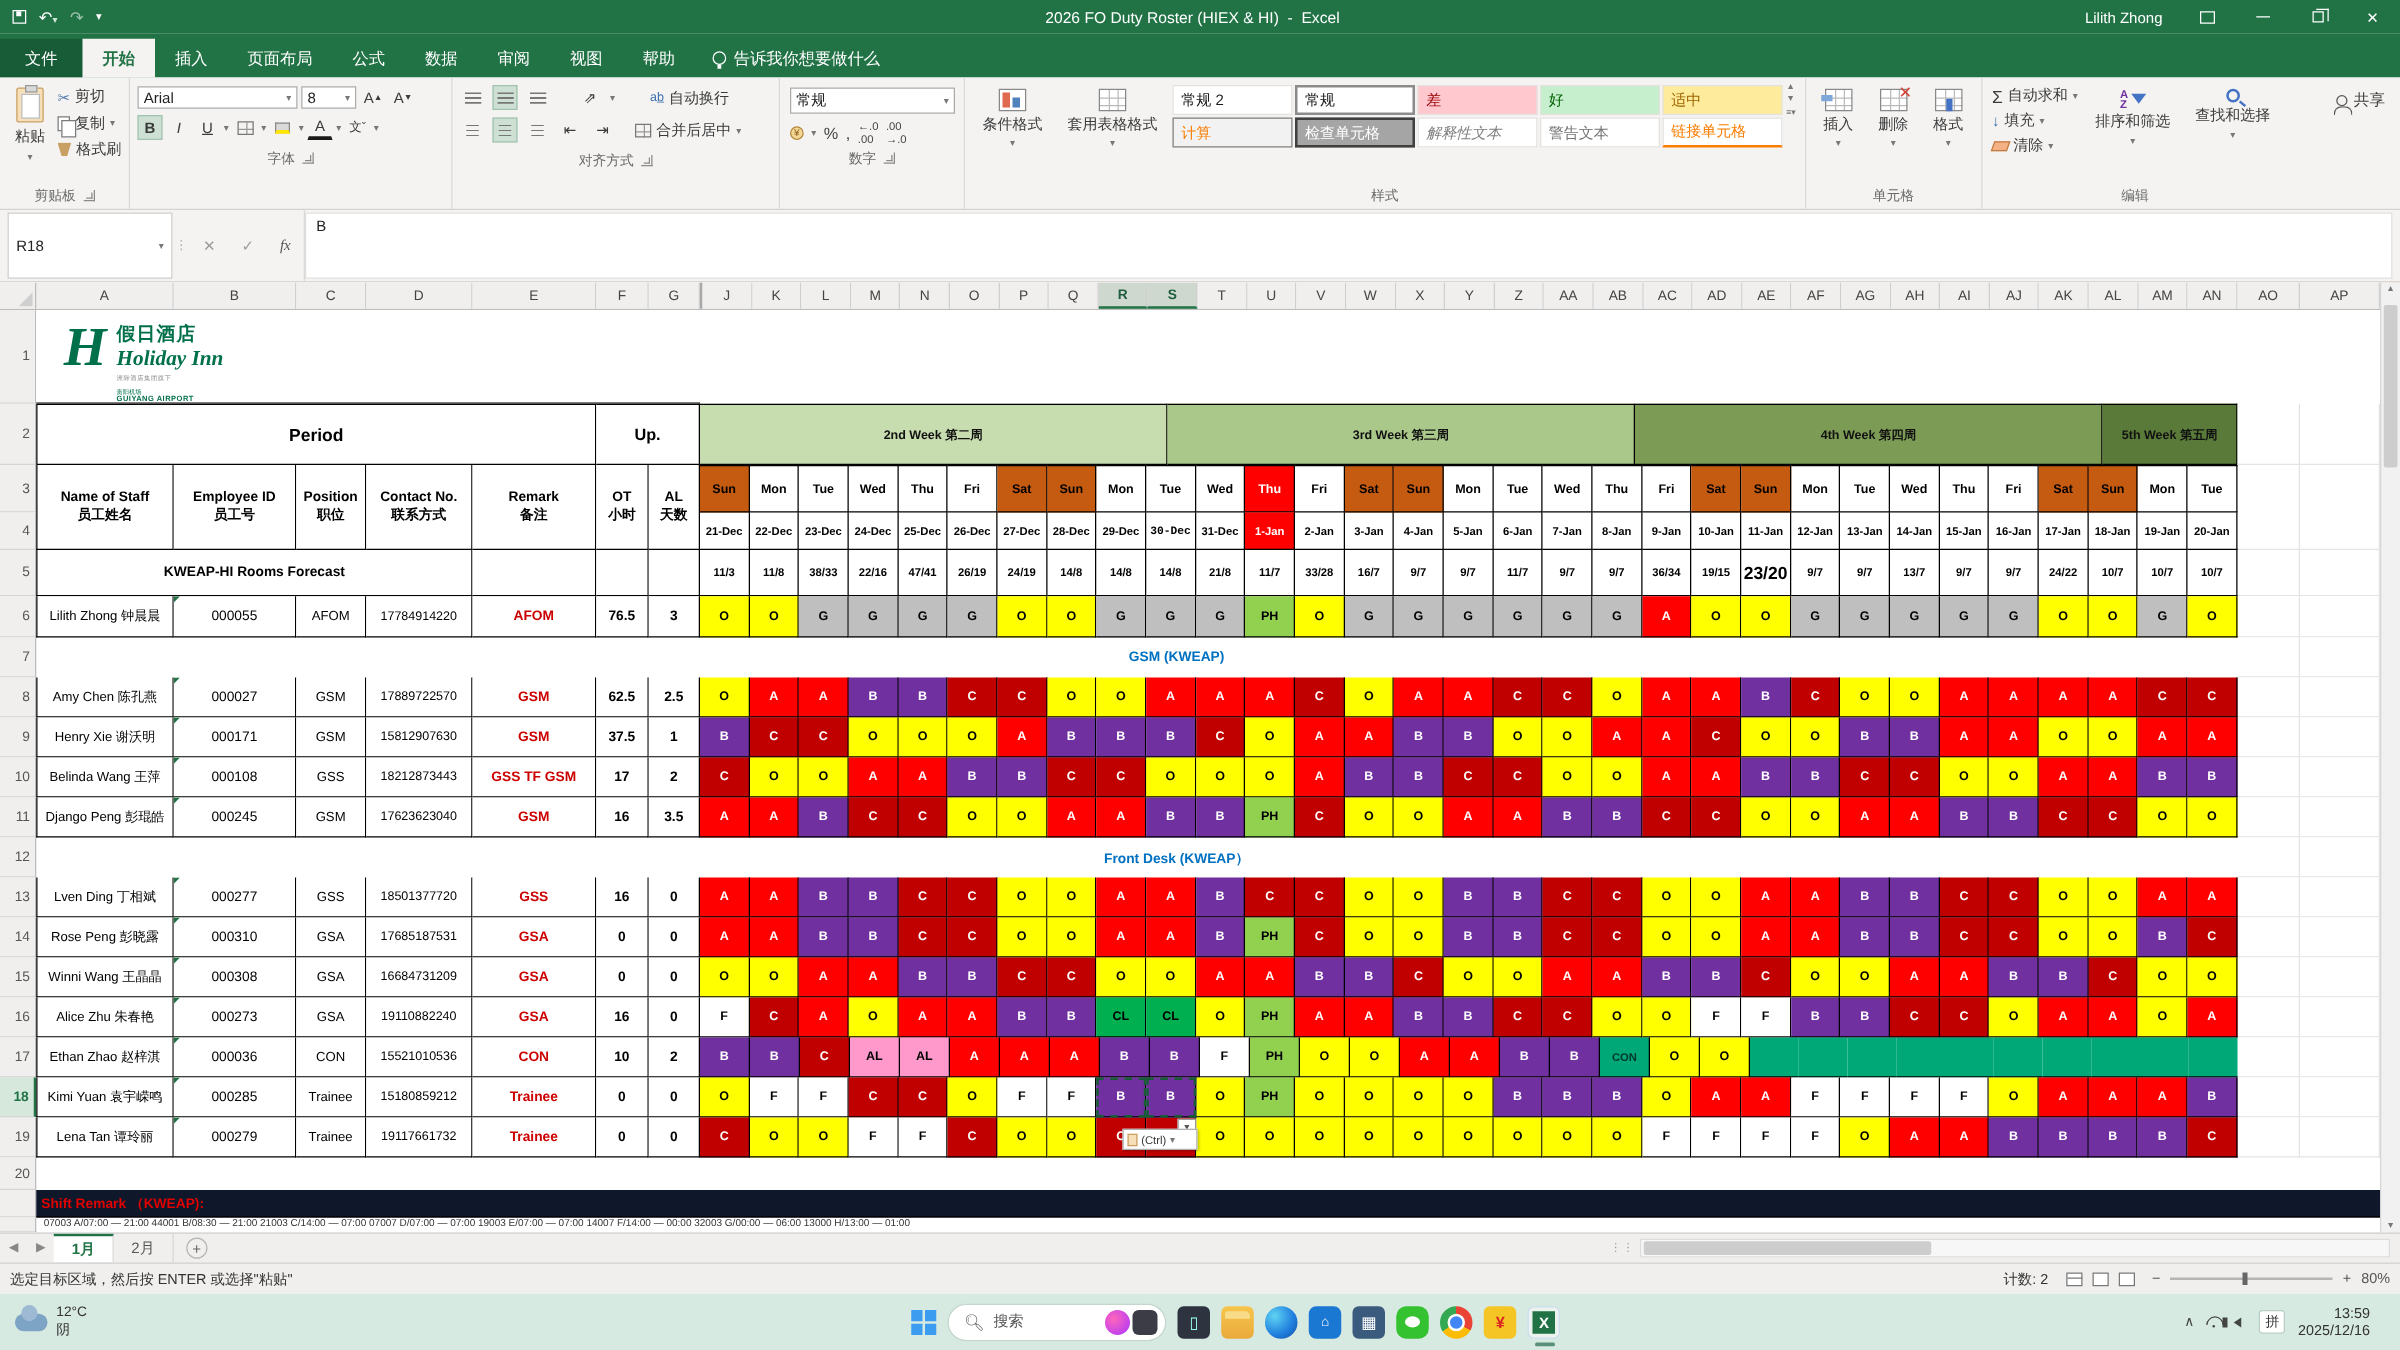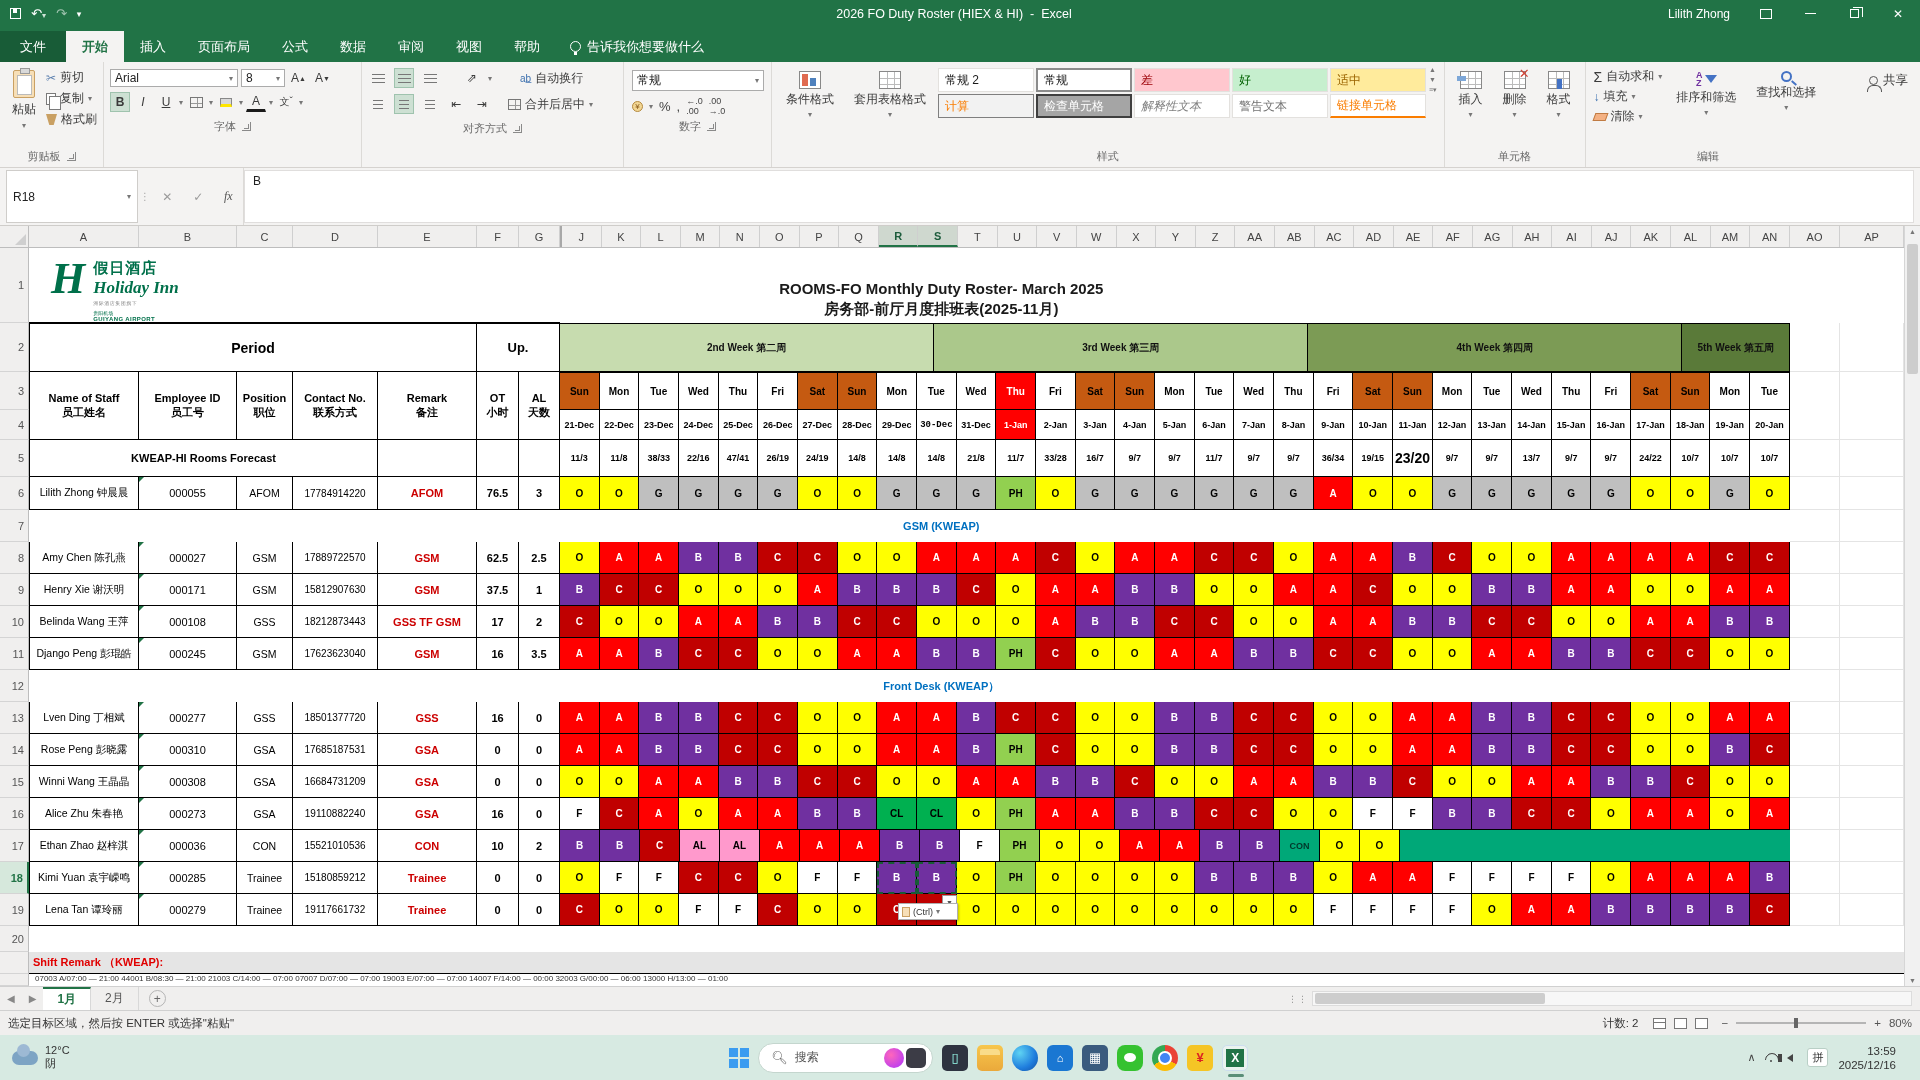--- a/index.html
+++ b/index.html
@@ -558,26 +558,20 @@
           <div class="cell bl" style="width: 531px; border-right: none; border-left: none; justify-content: flex-start;">
             <div class="logo">
               <span class="logoH">H</span>
               <span class="logotxt">
                 <span class="l1">假日酒店</span>
                 <span class="l2">Holiday Inn</span>
                 <span class="l3">洲际酒店集团旗下</span>
                 <span class="l4">贵阳机场</span>
                 <span class="l5">GUIYANG AIRPORT</span>
               </span>
-            </div>
-          </div>
-          <div class="dayarea">
-            <div class="titleblock">
-              <span class="t1">ROOMS-FO Monthly Duty Roster- March 2025</span>
-              <span class="t2">房务部-前厅月度排班表(2025-11月)</span>
             </div>
           </div>
           <div class="ghostwrap">
             <div style="width: 50px;"></div>
             <div style="width: 64px;"></div>
           </div>
         </div>
         <div class="grow" style="height: 49px;">
           <div class="rowhdr">2</div>
           <div class="cell bl bt" style="width: 448px;">
@@ -1334,21 +1328,21 @@
             <div class="gcell" style="width: 50px;"></div>
             <div class="gcell" style="width: 64px;"></div>
           </div>
         </div>
         <div class="grow" style="height: 26px;">
           <div class="rowhdr">20</div>
           <div style="flex: 1 1 0%;"></div>
         </div>
         <div class="grow" style="height: 22px;">
           <div class="rowhdr"></div>
-          <div class="bandrow" style="background: #e5e5e5;">Shift Remark （KWEAP):</div>
+          <div class="bandrow" style="background: #0f172a;">Shift Remark （KWEAP):</div>
         </div>
         <div class="grow" style="height: 12px;">
           <div class="rowhdr"></div>
           <div class="band2">07003 A/07:00 — 21:00      44001 B/08:30 — 21:00      21003 C/14:00 — 07:00      07007 D/07:00 — 07:00      19003 E/07:00 — 07:00      14007 F/14:00 — 00:00      32003 G/00:00 — 06:00      13000 H/13:00 — 01:00</div>
         </div>
       </div>
   </div>
 
   <div class="vscroll">
     <span>▲</span>

